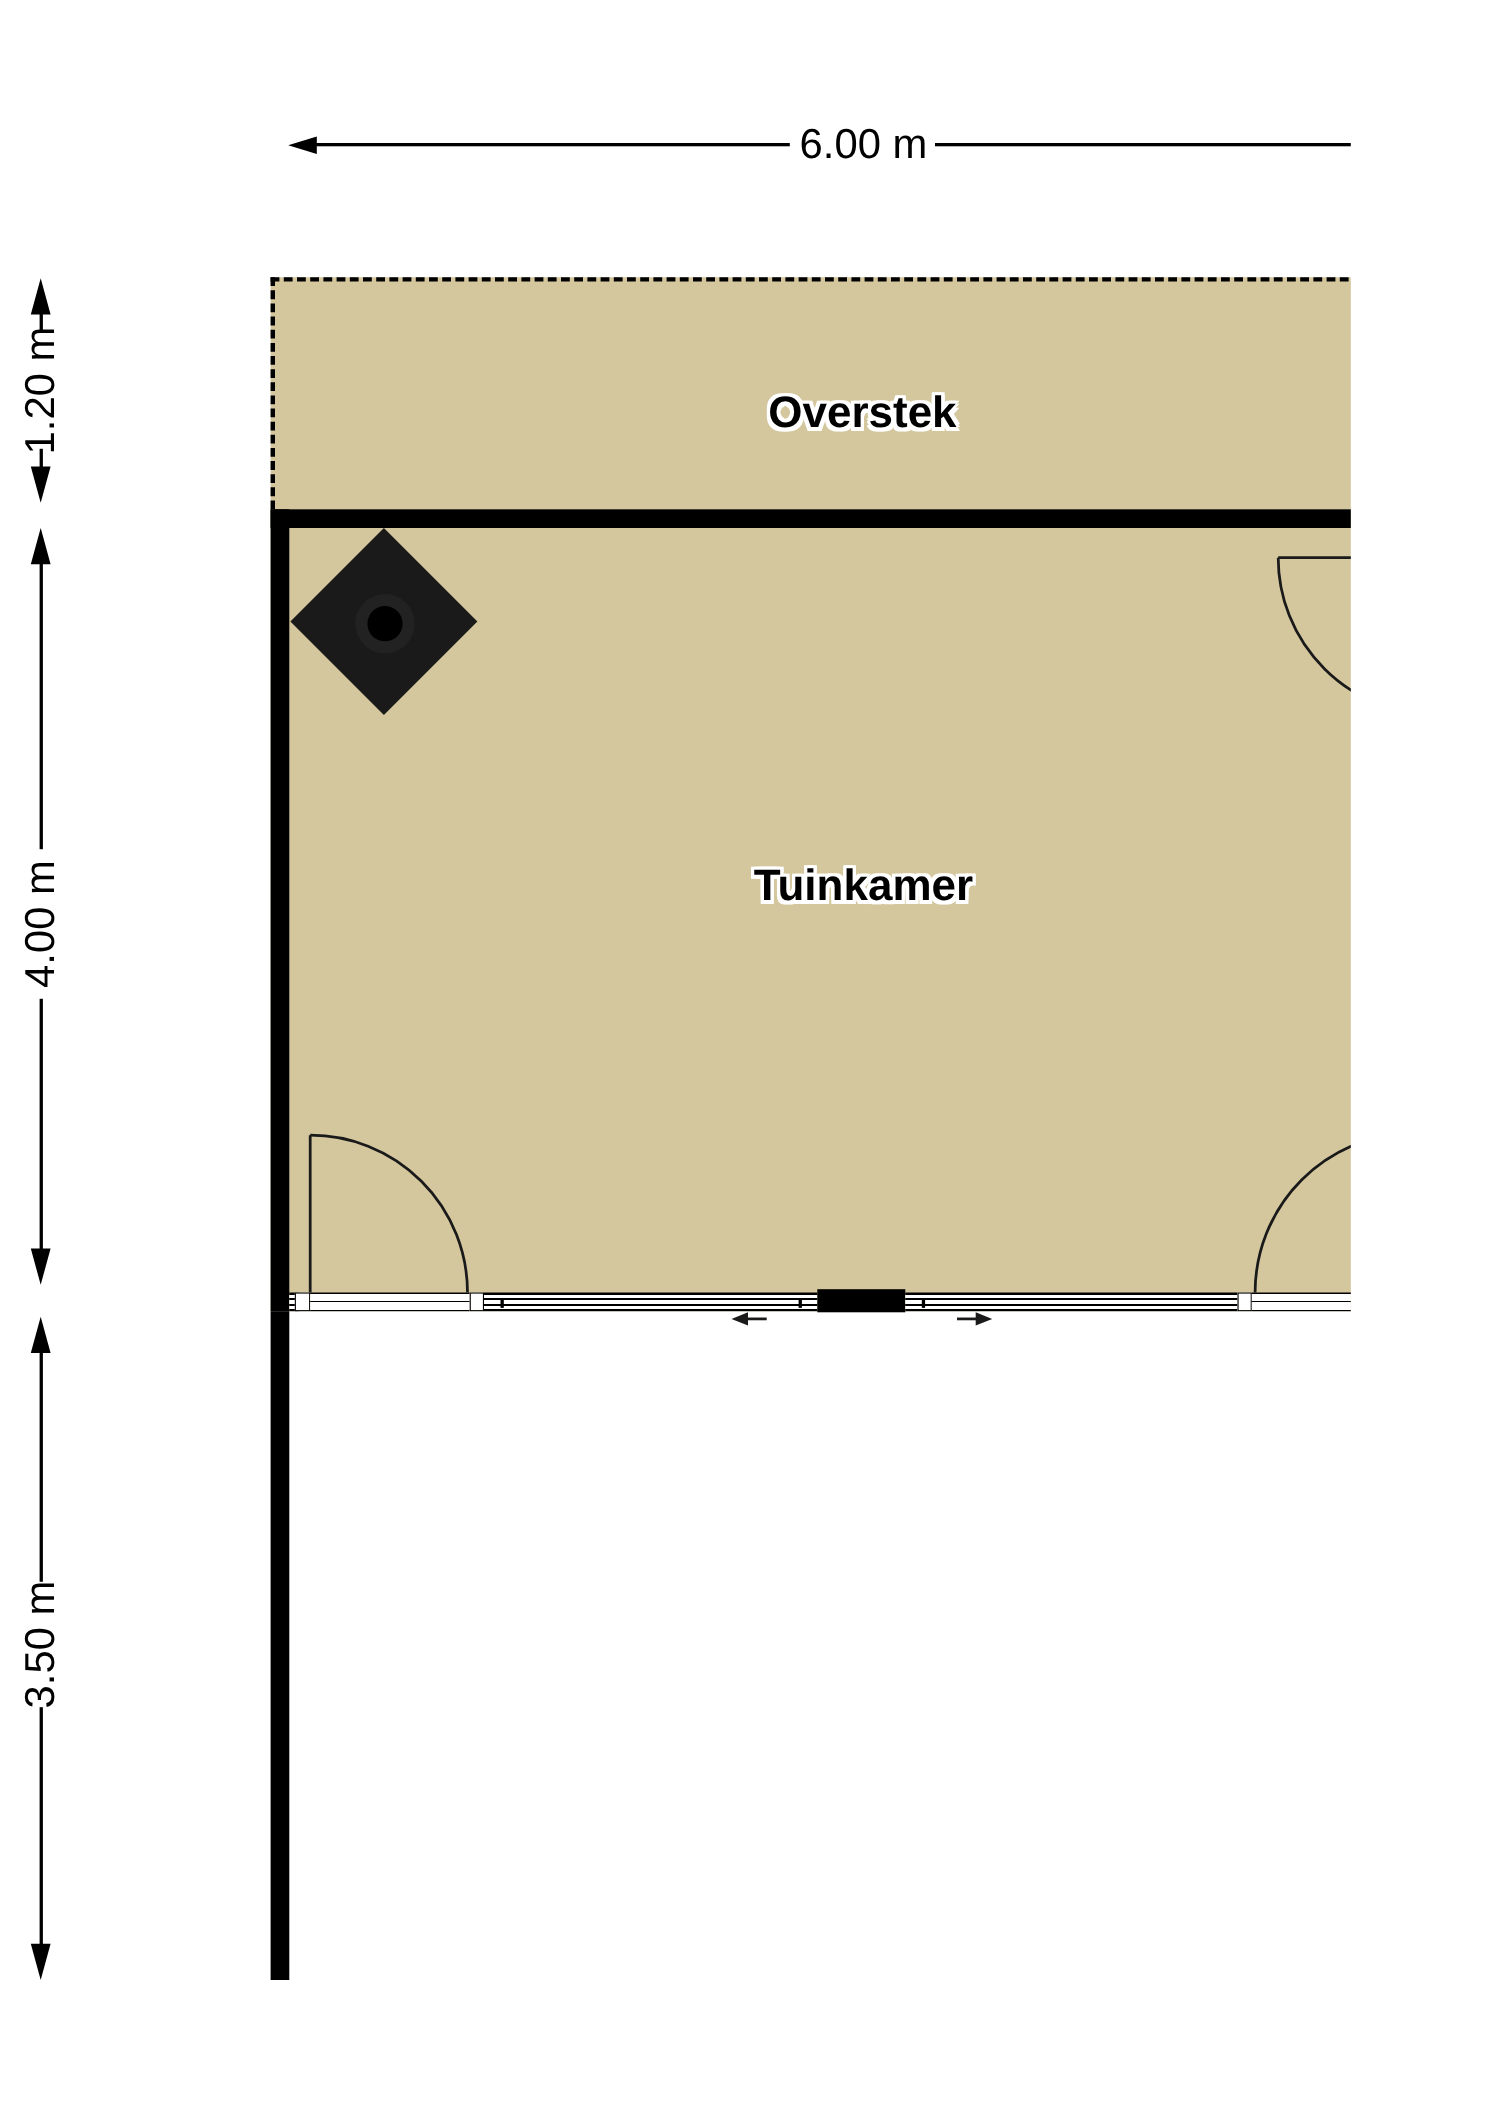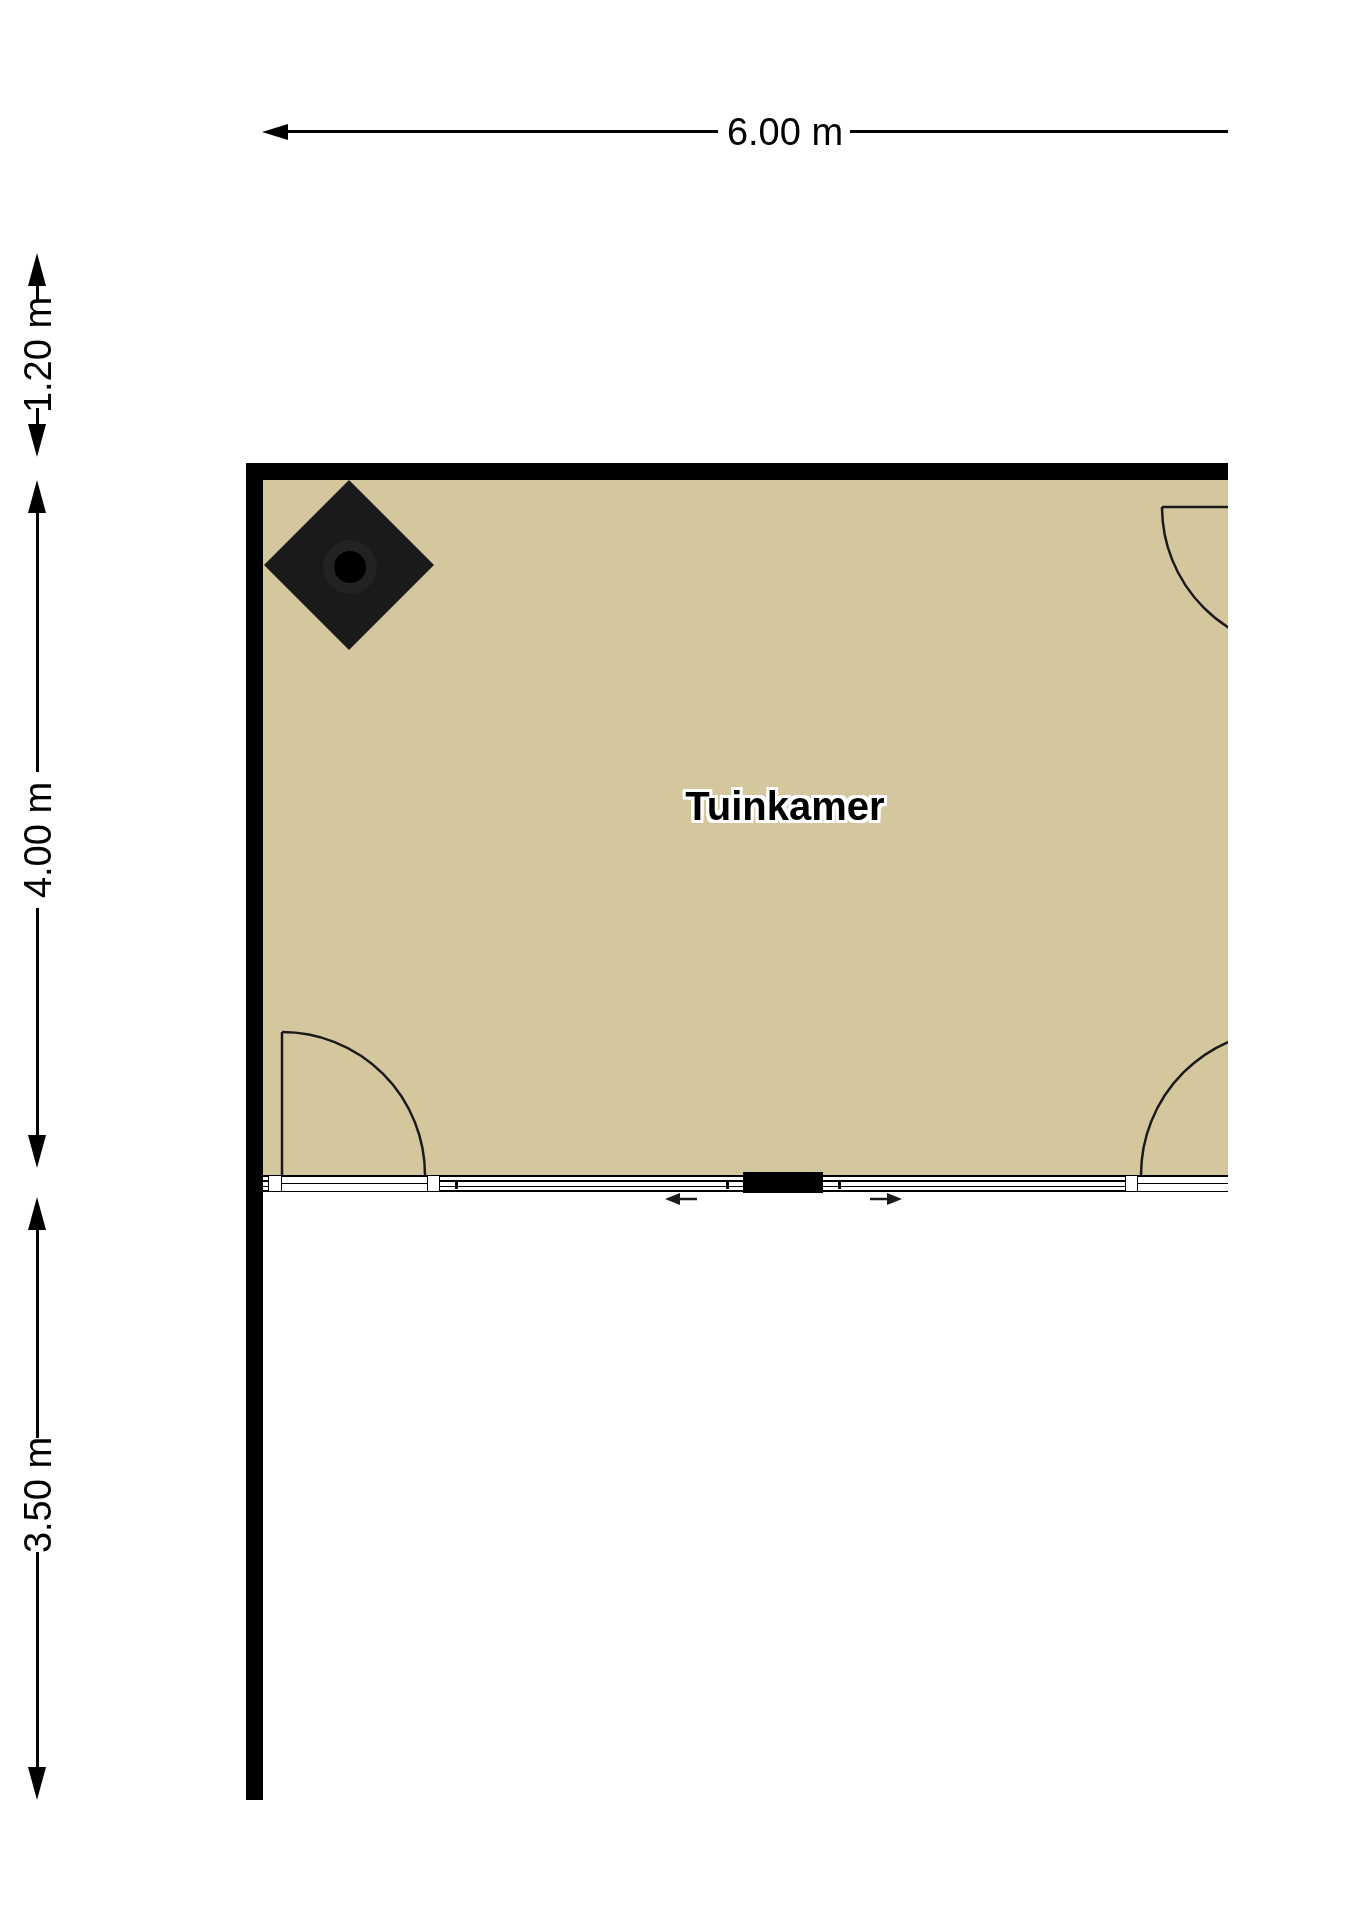--- a/index.html
+++ b/index.html
@@ -81,20 +81,23 @@
   </div>
 
   <div>
     <div class="ah ah-up" style="left:28px;top:1197px;"></div>
     <div class="dline" style="left:36px;top:1228px;width:3px;height:210px;"></div>
     <div class="dimtext rot" style="left:38px;top:1495px;">3.50 m</div>
     <div class="dline" style="left:36px;top:1552px;width:3px;height:217px;"></div>
     <div class="ah ah-down" style="left:28px;top:1767px;"></div>
   </div>
 
+  <div class="overstek" style="left:246px;top:252px;width:1076px;height:211px;">
+    <div class="roomlabel" style="left:50%;top:120px;">Overstek</div>
+  </div>
 
   <div class="floor" style="left:246px;top:463px;width:1076px;height:729px;"></div>
 
   <div class="wall" style="left:246px;top:463px;width:1076px;height:17px;"></div>
   <div class="wall" style="left:246px;top:463px;width:17px;height:729px;"></div>
   <div class="wall" style="left:246px;top:1192px;width:17px;height:608px;"></div>
 
   <div class="wall" style="left:1306px;top:480px;width:16px;height:14px;"></div>
   <div class="post" style="left:1306px;top:494px;width:16px;height:13px;"></div>
   <div class="opening-v" style="left:1306px;top:507px;height:143px;"></div>

